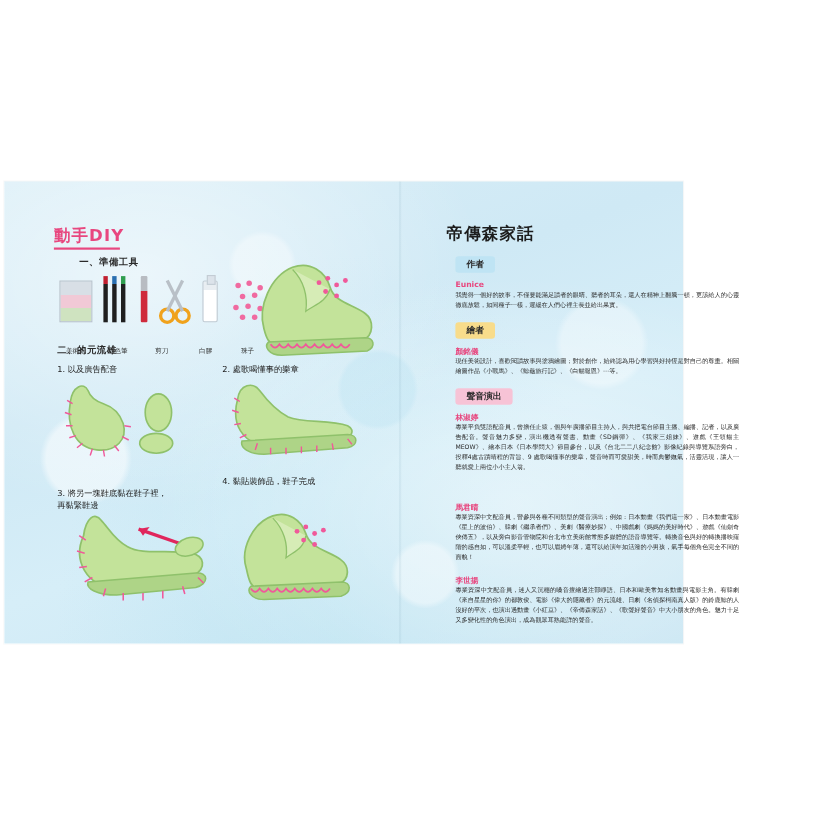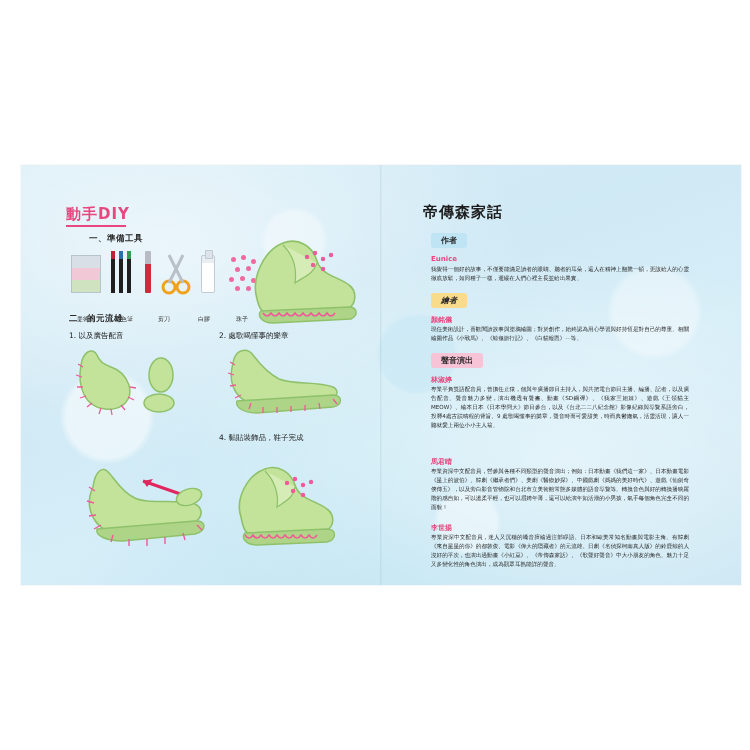--- a/index.html
+++ b/index.html
@@ -2,21 +2,21 @@
 <html><head>
 <meta charset="utf-8">
 <style>
   html,body{margin:0;padding:0;}
   body{
     width:750px;height:750px;background:#ffffff;
     font-family:"DejaVu Sans","Liberation Sans",sans-serif;
     overflow:hidden;
   }
   .spread{
-    position:absolute;left:21px;top:165px;width:720px;height:420px;
+    position:absolute;left:4px;top:165px;width:617px;height:420px;
     background:
       radial-gradient(ellipse at 20% 20%, rgba(255,255,255,.55) 0%, rgba(255,255,255,0) 45%),
       radial-gradient(ellipse at 75% 70%, rgba(255,255,255,.45) 0%, rgba(255,255,255,0) 50%),
       radial-gradient(ellipse at 50% 100%, rgba(180,225,240,.5) 0%, rgba(180,225,240,0) 60%),
       linear-gradient(160deg,#d9eef7 0%,#cfe9f5 35%,#d6eef8 60%,#c9e6f3 100%);
     box-shadow:0 0 0 1px rgba(0,0,0,0.03);
   }
   
   .spread:before{
     content:"";position:absolute;inset:0;
@@ -69,21 +69,21 @@
 
   
   .team-title{
     position:absolute;left:42px;top:38px;font-size:15px;font-weight:bold;color:#1d1d1d;letter-spacing:1px;
   }
   .tag{
     position:absolute;display:inline-block;padding:2px 10px;border-radius:3px;
     font-size:8px;font-weight:bold;color:#2b2b2b;
   }
   .tag-author{left:50px;top:68px;background:#bfe4f4;}
-  .tag-editor{left:50px;top:128px;background:#f8dc8b;font-style:italic;}
+  .tag-editor{left:50px;top:128px;background:#f8dc8b;}
   .tag-voice{left:50px;top:188px;background:#f7c3d6;font-family:Liberation Serif, serif;}
 
   .person{position:absolute;font-size:7px;font-weight:bold;color:#e8477f;}
   .para{position:absolute;font-size:5.6px;line-height:1.62;color:#2b2b2b;text-align:justify;}
 </style>
 </head>
 <body>
 
 <div class="spread">
 
@@ -163,20 +163,24 @@
       <span>2.</span> <span>處歌喝懂事的樂章</span>
     </div>
     <svg class="shoe-img" style="left:200px;top:180px;" width="140" height="78" viewBox="0 0 140 78">
       <path d="M12 18 C6 40 16 58 38 60 C60 62 78 58 100 56 C116 55 120 46 112 42 C96 36 72 40 58 34 C46 28 38 18 32 10 C26 2 14 4 12 18 Z" fill="#c3e39a" stroke="#8fc16b" stroke-width="1.5"></path>
       <path d="M16 56 L112 50 C122 50 122 60 112 62 L36 68 C22 68 14 62 16 56 Z" fill="#aed487" stroke="#8fc16b" stroke-width="1.4"></path>
       <g stroke="#f0599a" stroke-width="1.3" fill="none">
         <path d="M14 20 l-5 -3 M13 30 l-6 -2 M15 40 l-6 1 M20 50 l-6 3 M30 58 l-2 6 M42 62 l0 6 M56 62 l0 6 M70 61 l0 6 M84 60 l0 6 M98 58 l1 6 M112 54 l4 5"></path>
       </g>
     </svg>
 
+    <div class="step" style="left:48px;top:268px;width:130px;white-space:pre-line">
+      <span>3.</span> <span>將另一塊鞋底黏在鞋子裡，
+再黏緊鞋邊</span>
+    </div>
     <svg class="shoe-img" style="left:56px;top:296px;" width="140" height="90" viewBox="0 0 140 90">
       <path d="M16 26 C6 48 18 72 46 74 C76 76 100 70 116 62 C128 56 126 44 114 42 C92 38 70 44 56 36 C44 30 38 18 32 12 C26 4 18 10 16 26 Z" fill="#c3e39a" stroke="#8fc16b" stroke-width="1.6"></path>
       <path d="M20 68 L118 60 C130 59 130 70 118 73 L46 80 C28 80 18 74 20 68 Z" fill="#aed487" stroke="#8fc16b" stroke-width="1.4"></path>
       <g stroke="#f0599a" stroke-width="1.4" fill="none">
         <path d="M18 30 l-6 -4 M17 42 l-7 -2 M19 54 l-7 1 M24 64 l-7 4 M36 74 l-2 7 M52 78 l0 7 M70 78 l0 7 M88 76 l0 7 M106 72 l2 7 M120 64 l5 5"></path>
       </g>
       <path d="M112 36 L66 20" stroke="#e0265c" stroke-width="3"></path>
       <path d="M66 20 l10 -2 l-6 8 z" fill="#e0265c"></path>
       <ellipse cx="112" cy="36" rx="13" ry="8" fill="#c3e39a" stroke="#8fc16b" stroke-width="1.4" transform="rotate(-18 112 36)"></ellipse>
     </svg>

